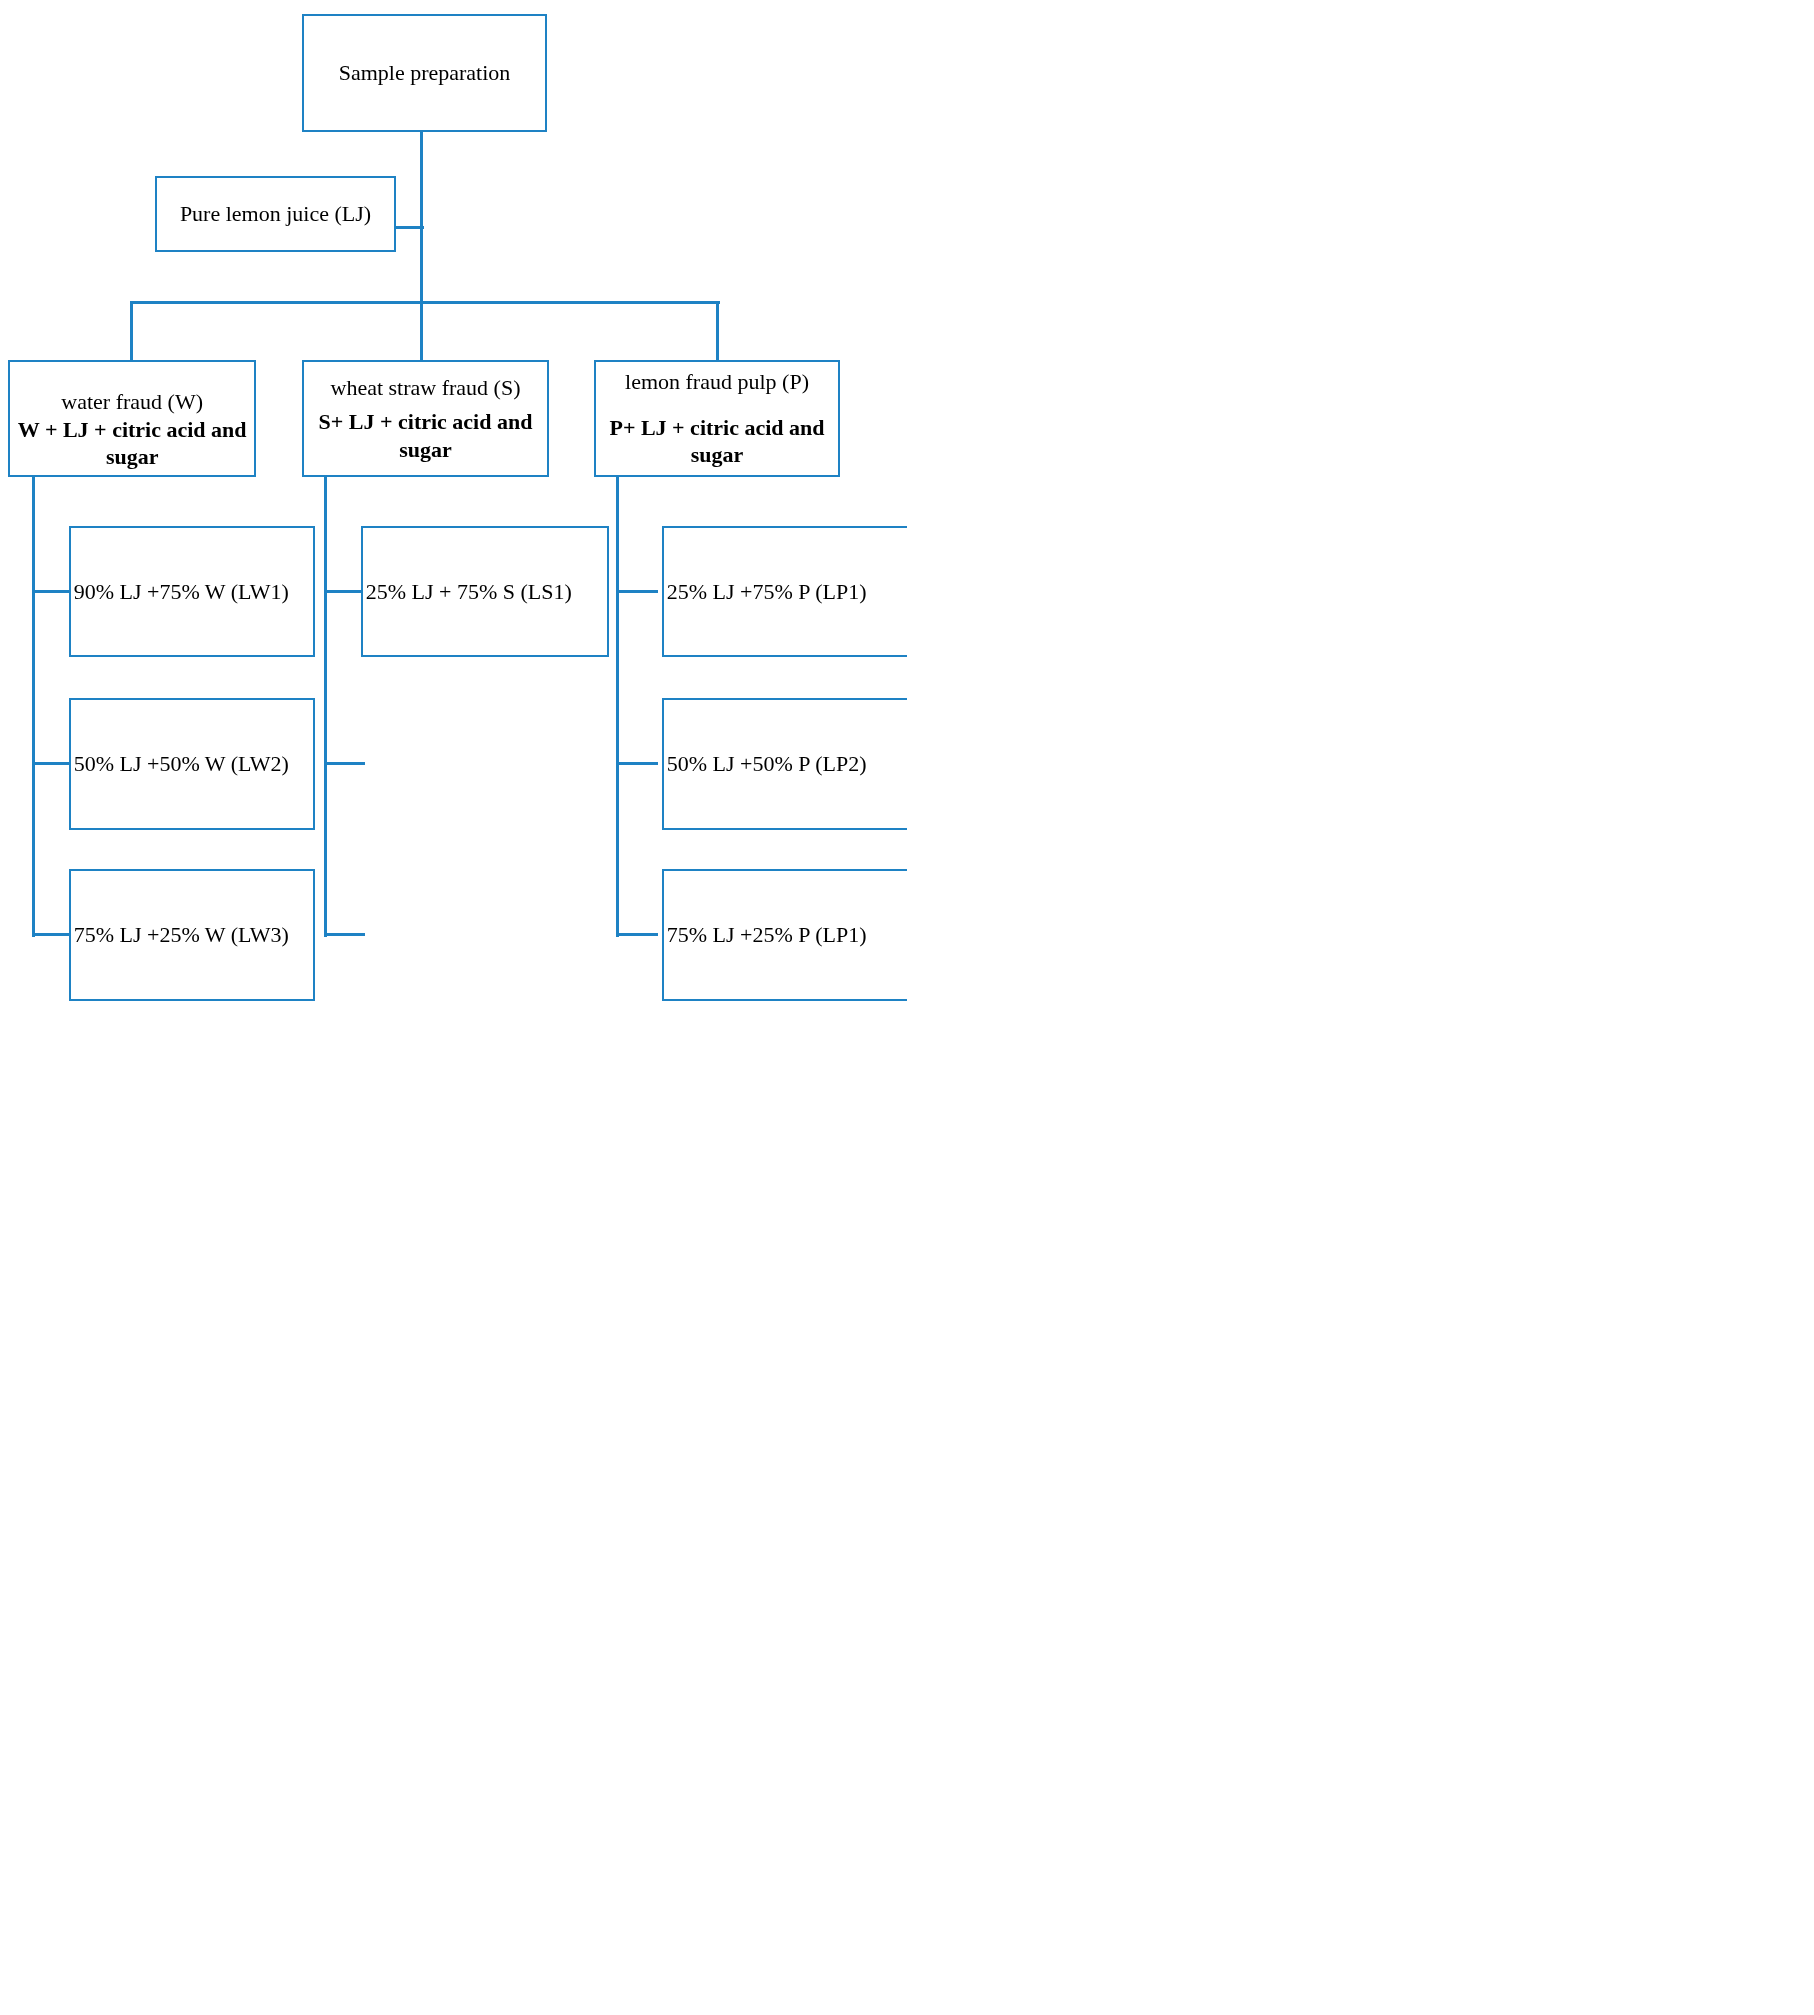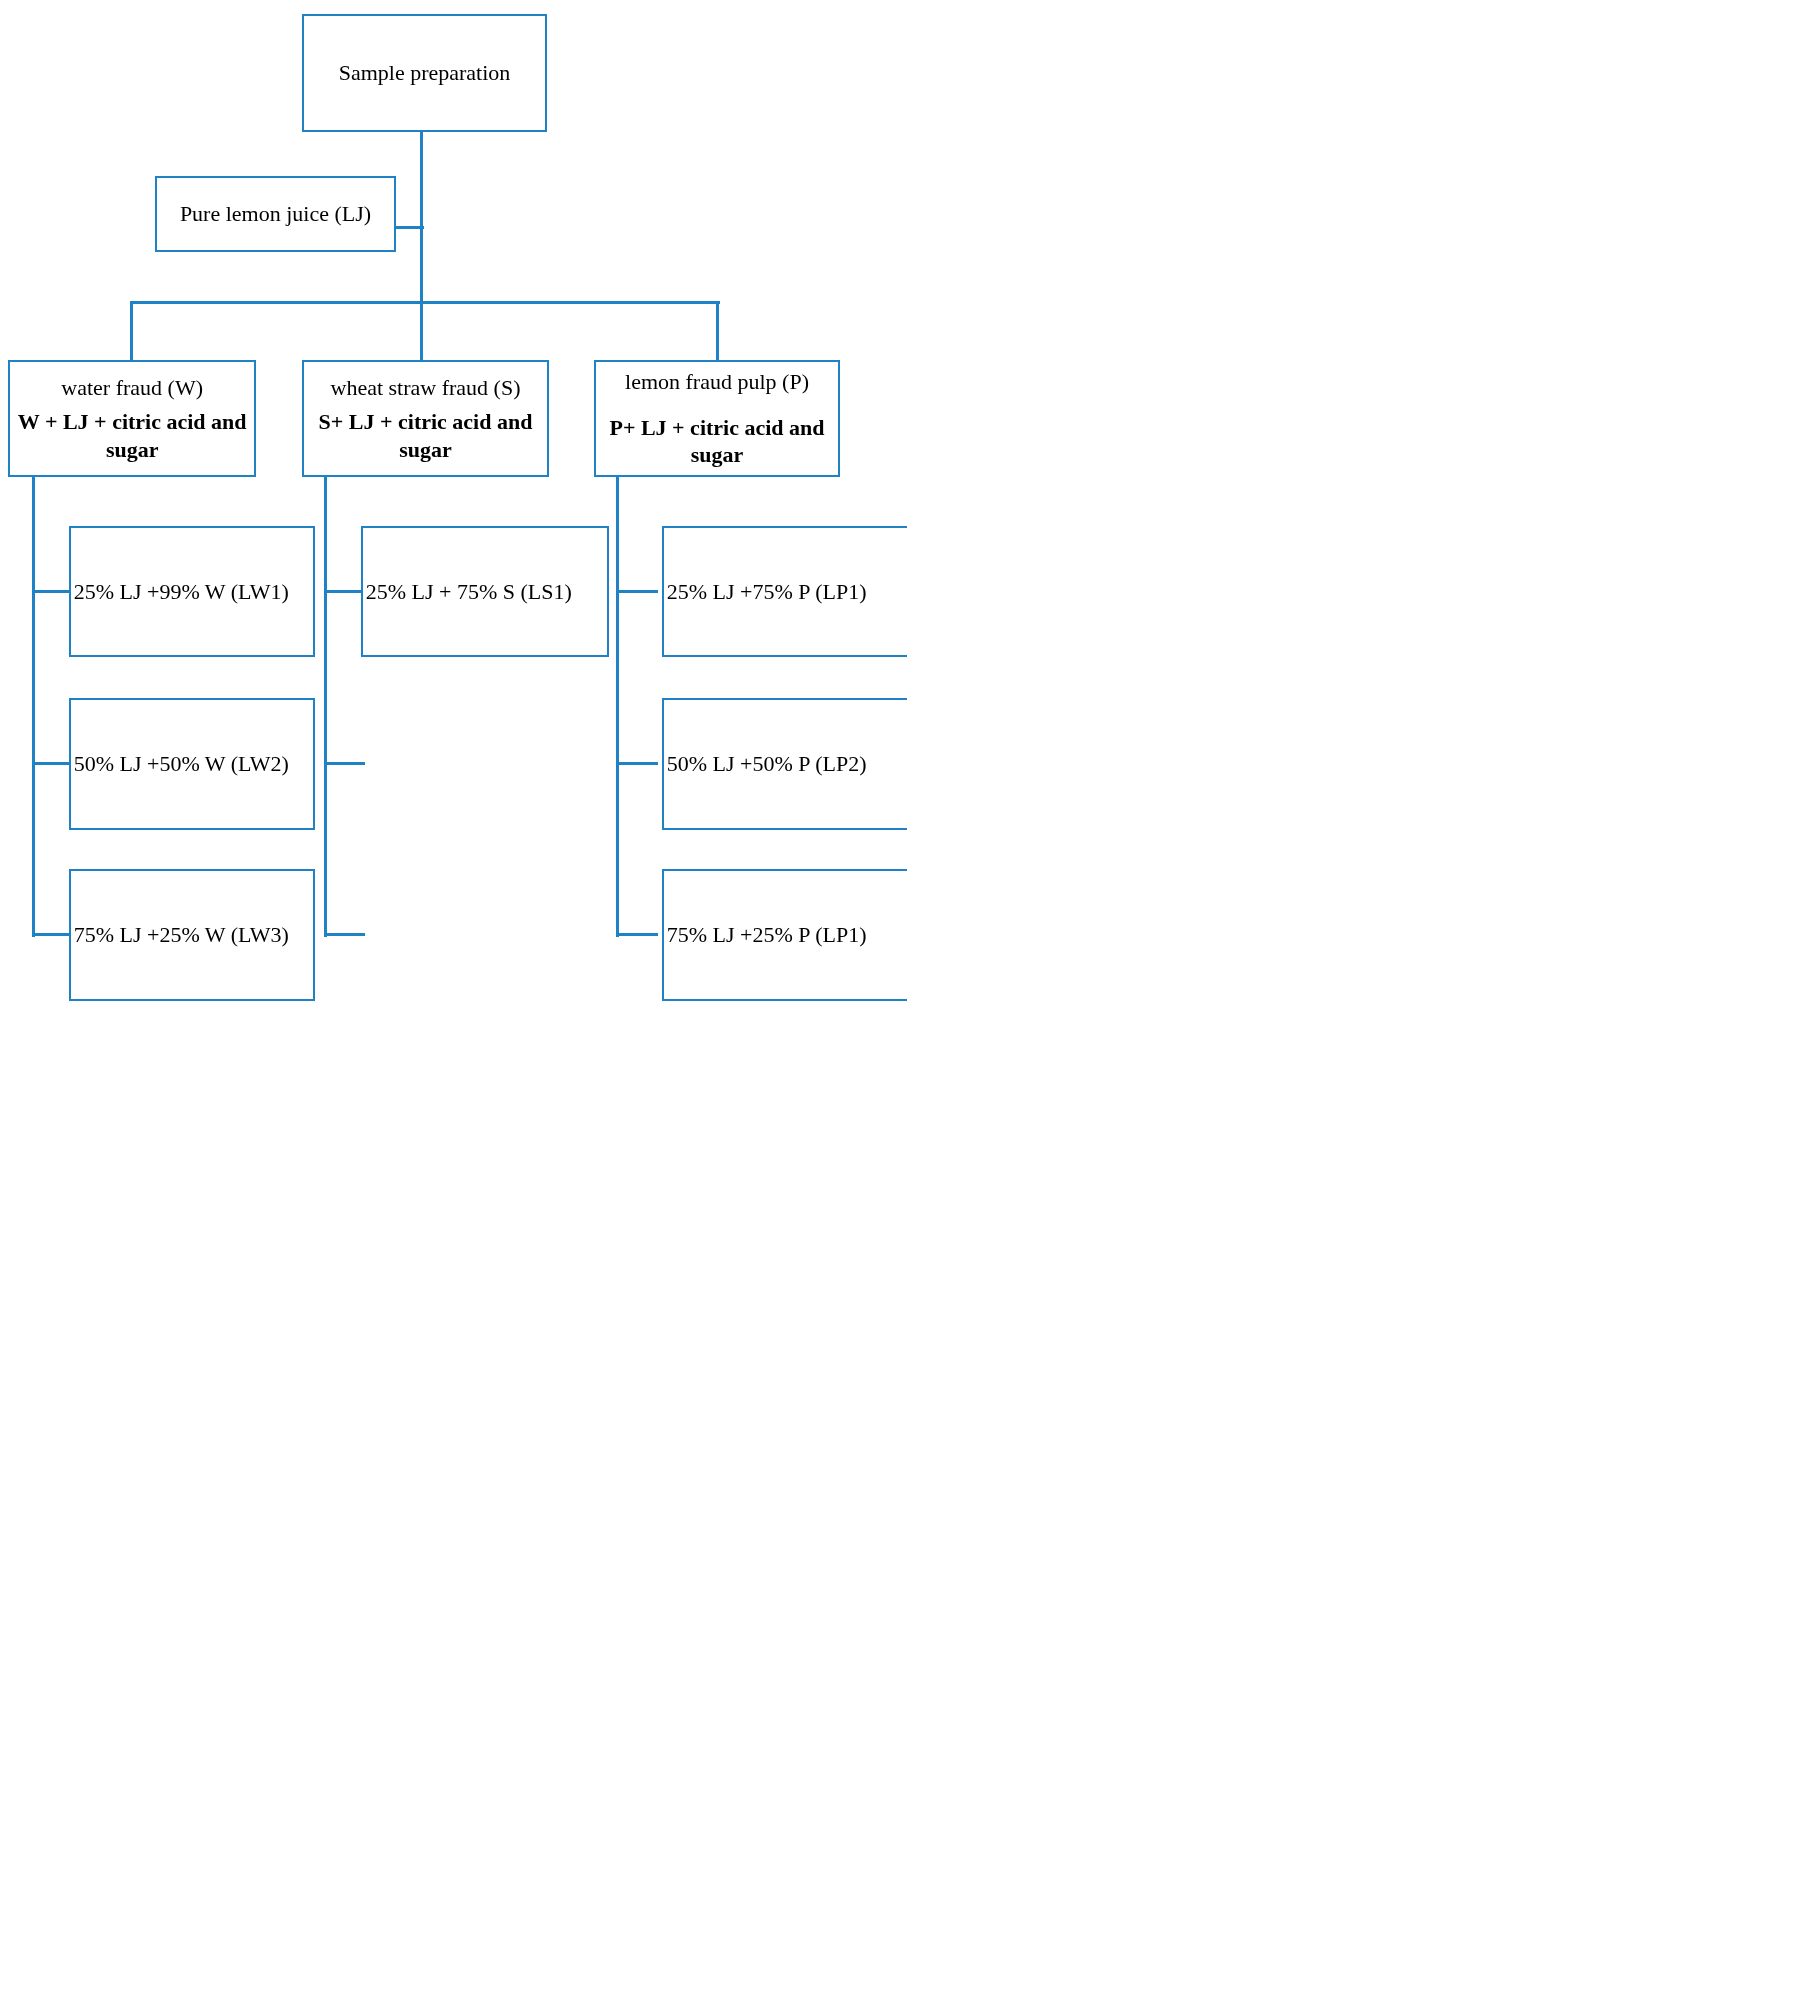--- a/index.html
+++ b/index.html
@@ -42,21 +42,21 @@
     padding-left:2.7px;
   }
   .leaf span{white-space:nowrap;}
   .vline,.hline{position:absolute;background:var(--line);}
   .vline{width:3.4px;}
   .hline{height:3.4px;}
 
   
   #root-box   {left:302px; top:13.7px;  width:245px; height:118px;}
   #source-box {left:155px; top:176px; width:241px; height:76px;}
-  #branch-w   {left:8.2px;  top:360px; width:248px; height:117px;}
+  #branch-w   {left:8.2px;  top:360px; width:248px; height:117px;justify-content:flex-end;}
   #branch-s   {left:302px; top:360px; width:247px; height:117px;}
   #branch-p   {left:594px; top:360px; width:246px; height:117px;gap:16px;}
   .leaf.col-w {left:69px; width:246px;}
   .leaf.col-s {left:361px; width:248px;}
   .leaf.col-p {left:662px; width:278px;}
   .leaf.row-1 {top:526px;  height:131px;}
   .leaf.row-2 {top:698px; height:132px;}
   .leaf.row-3 {top:869px; height:132px;}
 
   
@@ -113,21 +113,21 @@
   <div class="box branch" id="branch-s">
     <div class="branch-title">wheat straw fraud (S)</div>
     <div class="branch-formula">S+ LJ + citric acid and sugar</div>
   </div>
   <div class="box branch" id="branch-p">
     <div class="branch-title">lemon fraud pulp (P)</div>
     <div class="branch-formula">P+ LJ + citric acid and sugar</div>
   </div>
 
   <div class="box leaf col-w row-1">
-    <span>25% LJ +99% W (LW1)</span>
+    <span>90% LJ +75% W (LW1)</span>
   </div>
   <div class="box leaf col-w row-2">
     <span>50% LJ +50% W (LW2)</span>
   </div>
   <div class="box leaf col-w row-3">
     <span>75% LJ +25% W (LW3)</span>
   </div>
 
   <div class="box leaf col-s row-1">
     <span>25% LJ + 75% S (LS1)</span>

